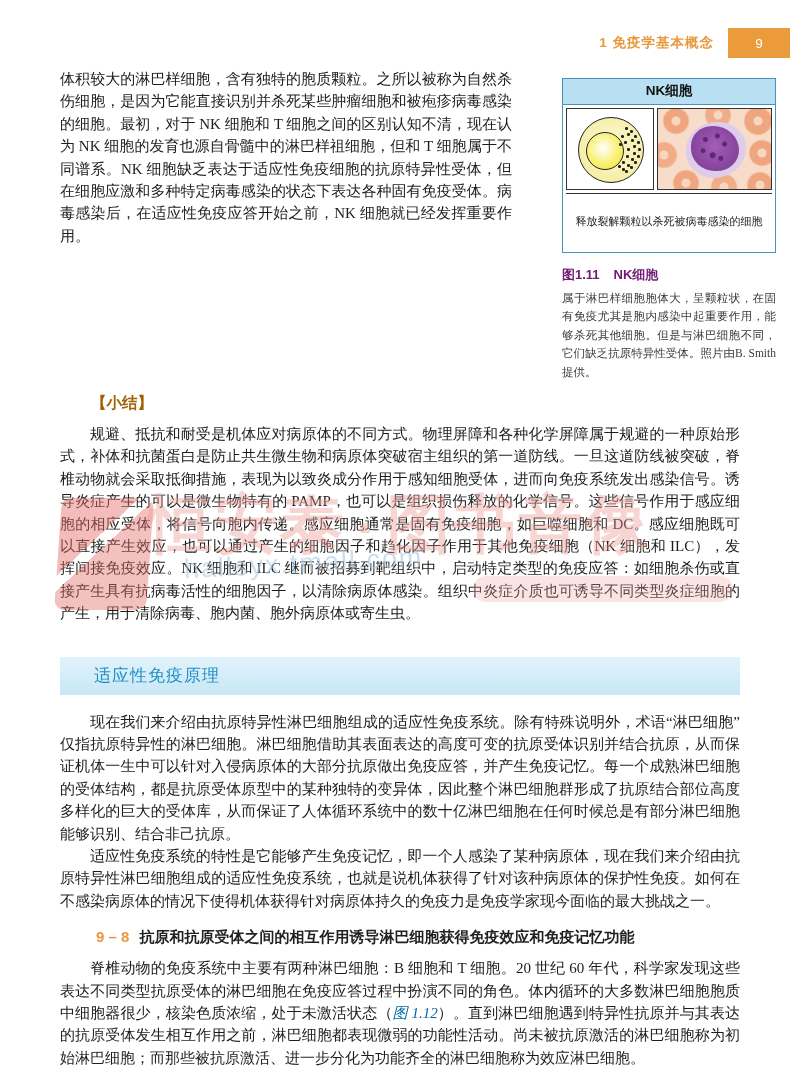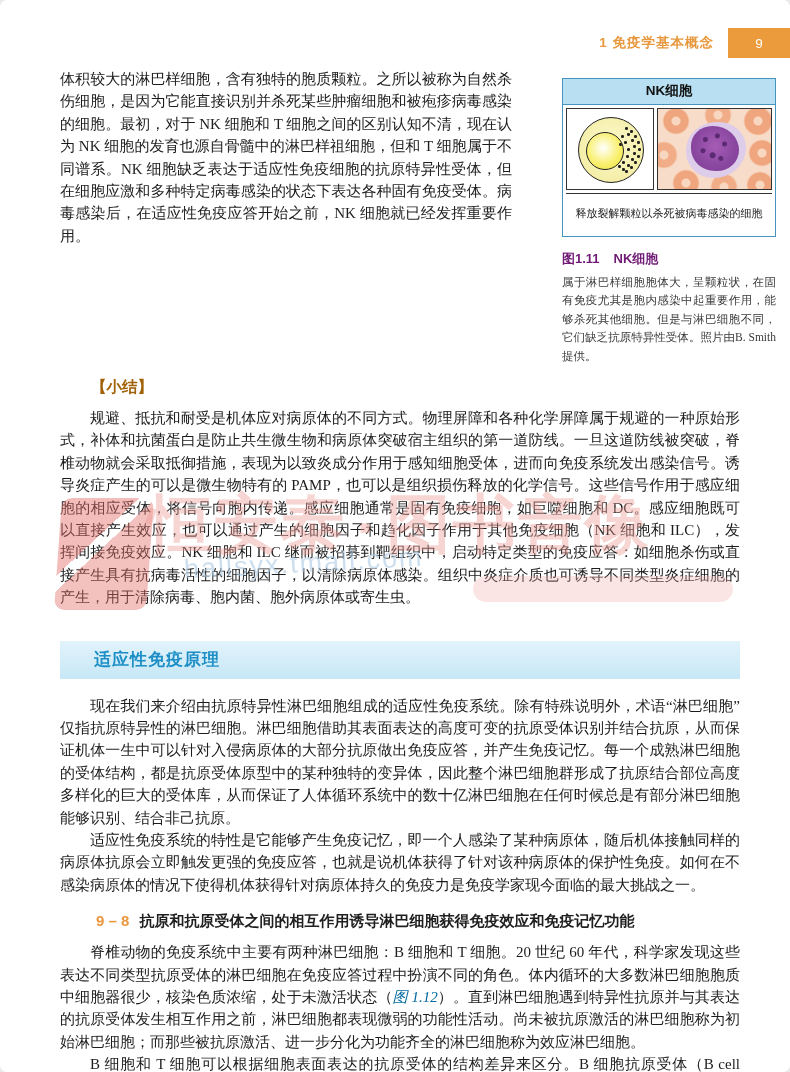--- a/index.html
+++ b/index.html
@@ -1,20 +1,20 @@
 <!DOCTYPE html>
 <html lang="zh"><head>
 <meta charset="utf-8">
 <style>
   * { margin:0; padding:0; box-sizing:border-box; }
   html,body { background:#e9e9e9; }
   body { font-family:"Liberation Serif","DejaVu Serif",serif; }
   .page {
     position:relative; width:790px; height:1072px; margin:0 auto;
-    background:#ffffff; overflow:hidden; color:#1c1c1c;border-radius:7px;
+    background:#ffffff; overflow:hidden; color:#1c1c1c;
   }
 
   
   .running-head {
     position:absolute; top:28px; right:0; height:30px;
     display:flex; align-items:center;
   }
   .chapter-title {
     font-family:"Liberation Sans","DejaVu Sans",sans-serif;
     color:#e8993f; font-size:13.5px; font-weight:600; letter-spacing:1px;
@@ -94,21 +94,21 @@
     background:
       radial-gradient(circle at 30% 30%, #5c2a72 0 2px, rgba(0,0,0,0) 3px),
       radial-gradient(circle at 70% 40%, #5c2a72 0 2px, rgba(0,0,0,0) 3px),
       radial-gradient(circle at 45% 65%, #5c2a72 0 2.5px, rgba(0,0,0,0) 3.5px),
       radial-gradient(circle at 62% 72%, #5c2a72 0 2px, rgba(0,0,0,0) 3px),
       radial-gradient(circle at 25% 55%, #5c2a72 0 2px, rgba(0,0,0,0) 3px),
       radial-gradient(circle at 55% 22%, #5c2a72 0 2px, rgba(0,0,0,0) 3px),
       radial-gradient(circle at 50% 45%, #a55cb5 0%, #8a47a0 60%, #7b3c92 100%);
   }
   .fig-note {
-    border-top:1px solid #333; margin:0 3px 3px; padding:12px 4px;
+    border-top:1px solid #333; margin:0 3px 3px; padding:20px 4px;
     font-size:11px; text-align:center; color:#222; background:#fff;
   }
   .fig-caption { margin-top:13px; }
   .fig-caption-line {
     font-family:"Liberation Sans","DejaVu Sans",sans-serif;
     color:#701a75; font-weight:700; font-size:13px;
   }
   .fig-caption-line .fig-name { margin-left:14px; }
   .fig-caption-text {
     margin-top:5px; font-size:11.5px; line-height:1.6; text-align:justify; color:#3a3a3a;
@@ -122,21 +122,21 @@
   .summary-text { margin-top:9px; }
 
   
   .section-band {
     margin-top:32px; margin-bottom:16px; height:38px;
     background:linear-gradient(#e2f3fb, #c7e7f6);
     display:flex; align-items:center; padding-left:34px;
   }
   .section-band span {
     font-family:"Liberation Sans","DejaVu Sans",sans-serif;
-    font-weight:700; font-size:17px; color:#1d8fc6; letter-spacing:1px;
+    font-weight:400; font-size:17px; color:#1d8fc6; letter-spacing:1px;
   }
   .subsection-head {
     margin:16px 0 10px; padding-left:36px; font-size:15px;
     font-family:"Liberation Sans","DejaVu Sans",sans-serif; font-weight:700; color:#1f1f1f;
   }
   .subsection-num { color:#e9973c; margin-right:10px; font-weight:700; }
 
   
   .watermark { position:absolute; top:486px; left:52px; width:695px; height:140px; pointer-events:none; }
   .wm-logo {
@@ -206,21 +206,21 @@
     </div>
 
     <h3 class="summary-head">【小结】</h3>
     <p class="body indent summary-text">规避、抵抗和耐受是机体应对病原体的不同方式。物理屏障和各种化学屏障属于规避的一种原始形式，补体和抗菌蛋白是防止共生微生物和病原体突破宿主组织的第一道防线。一旦这道防线被突破，脊椎动物就会采取抵御措施，表现为以致炎成分作用于感知细胞受体，进而向免疫系统发出感染信号。诱导炎症产生的可以是微生物特有的 PAMP，也可以是组织损伤释放的化学信号。这些信号作用于感应细胞的相应受体，将信号向胞内传递。感应细胞通常是固有免疫细胞，如巨噬细胞和 DC。感应细胞既可以直接产生效应，也可以通过产生的细胞因子和趋化因子作用于其他免疫细胞（NK 细胞和 ILC），发挥间接免疫效应。NK 细胞和 ILC 继而被招募到靶组织中，启动特定类型的免疫应答：如细胞杀伤或直接产生具有抗病毒活性的细胞因子，以清除病原体感染。组织中炎症介质也可诱导不同类型炎症细胞的产生，用于清除病毒、胞内菌、胞外病原体或寄生虫。</p>
 
     <div class="section-band">
       <span>适应性免疫原理</span>
     </div>
 
     <p class="body indent">现在我们来介绍由抗原特异性淋巴细胞组成的适应性免疫系统。除有特殊说明外，术语“淋巴细胞”仅指抗原特异性的淋巴细胞。淋巴细胞借助其表面表达的高度可变的抗原受体识别并结合抗原，从而保证机体一生中可以针对入侵病原体的大部分抗原做出免疫应答，并产生免疫记忆。每一个成熟淋巴细胞的受体结构，都是抗原受体原型中的某种独特的变异体，因此整个淋巴细胞群形成了抗原结合部位高度多样化的巨大的受体库，从而保证了人体循环系统中的数十亿淋巴细胞在任何时候总是有部分淋巴细胞能够识别、结合非己抗原。</p>
-    <p class="body indent">适应性免疫系统的特性是它能够产生免疫记忆，即一个人感染了某种病原体，随后机体接触同样的病原体抗原会立即触发更强的免疫应答，也就是说机体获得了针对该种病原体的保护性免疫。如何在不感染病原体的情况下使得机体获得针对病原体持久的免疫力是免疫学家现今面临的最大挑战之一。</p>
+    <p class="body indent">适应性免疫系统的特性是它能够产生免疫记忆，即一个人感染了某种病原体，现在我们来介绍由抗原特异性淋巴细胞组成的适应性免疫系统，也就是说机体获得了针对该种病原体的保护性免疫。如何在不感染病原体的情况下使得机体获得针对病原体持久的免疫力是免疫学家现今面临的最大挑战之一。</p>
 
     <h4 class="subsection-head">
       <span class="subsection-num">9 – 8</span><span>抗原和抗原受体之间的相互作用诱导淋巴细胞获得免疫效应和免疫记忆功能</span>
     </h4>
 
     <p class="body indent"><span>脊椎动物的免疫系统中主要有两种淋巴细胞：B 细胞和 T 细胞。20 世纪 60 年代，科学家发现这些表达不同类型抗原受体的淋巴细胞在免疫应答过程中扮演不同的角色。体内循环的大多数淋巴细胞胞质中细胞器很少，核染色质浓缩，处于未激活状态（</span><span class="ref">图 1.12</span><span>）。直到淋巴细胞遇到特异性抗原并与其表达的抗原受体发生相互作用之前，淋巴细胞都表现微弱的功能性活动。尚未被抗原激活的淋巴细胞称为初始淋巴细胞；而那些被抗原激活、进一步分化为功能齐全的淋巴细胞称为效应淋巴细胞。</span></p>
     <p class="body indent"><span>B 细胞和 T 细胞可以根据细胞表面表达的抗原受体的结构差异来区分。B 细胞抗原受体（B cell antigen receptor）或 B 细胞受体（B cell receptor，BCR），是由与抗体相同的基因进行编码的，这类蛋白质也称为免疫球蛋白（immunoglobulin，Ig）（</span></p>
 
   </div>
 

